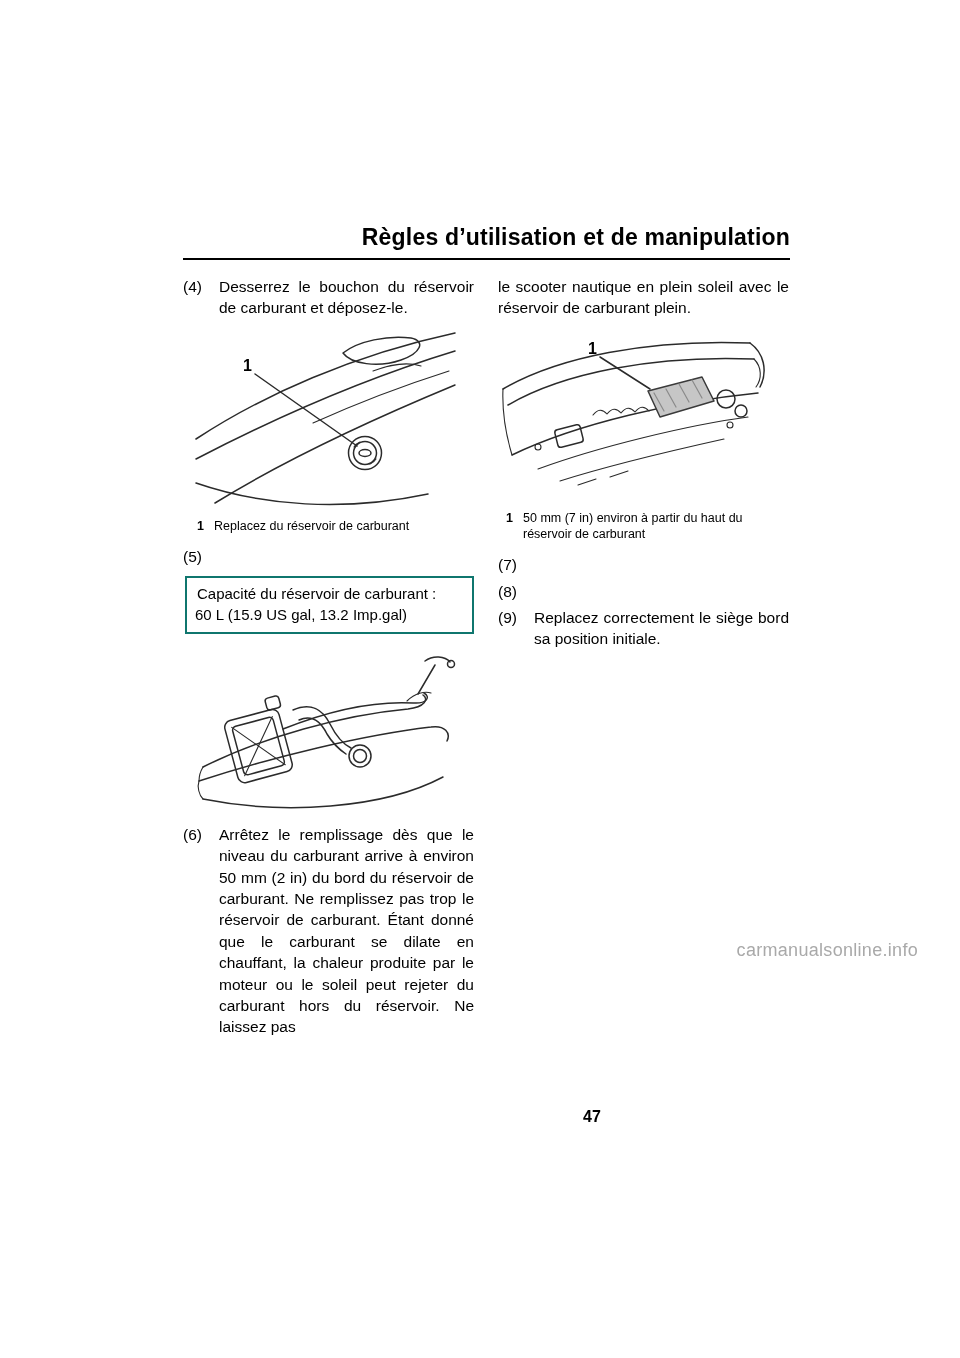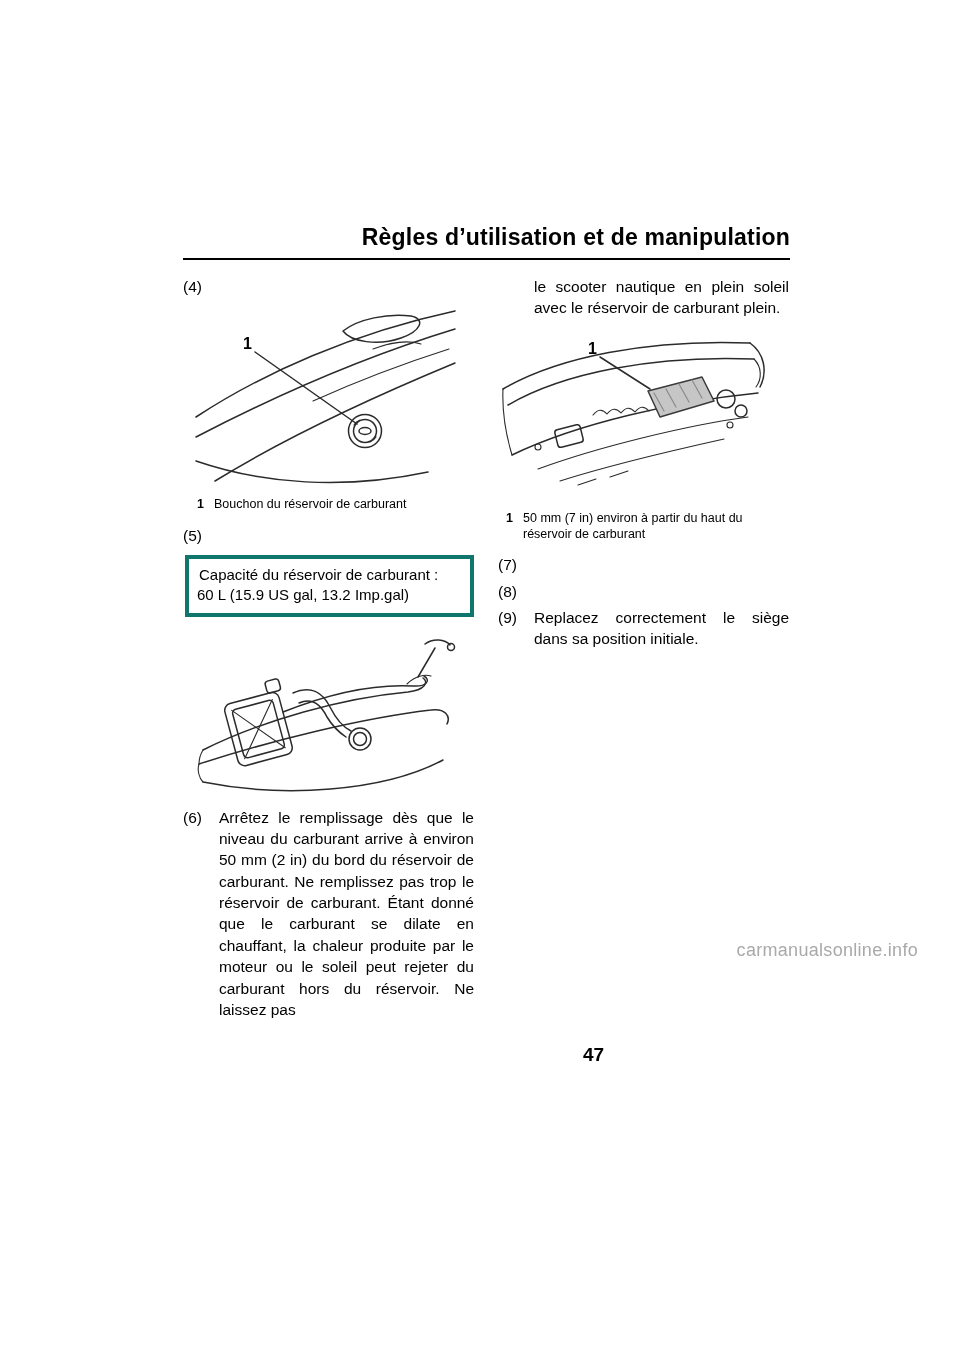--- a/index.html
+++ b/index.html
@@ -62,39 +62,38 @@
   .cap {
     display: flex;
     font-size: 12.5px;
     line-height: 1.3;
     margin: 3px 0 12px 14px;
   }
   .cap .capnum { font-weight: bold; flex: 0 0 17px; }
   .cap .captxt { flex: 1; }
 
   .capbox {
-    border: 4px solid #0f766e;
+    border: 2px solid #0f766e;
     padding: 6px 20px 7px 8px;
     margin: 9px 0 14px 2px;
     font-size: 15px;
     line-height: 1.35;
   }
   .capbox .l1 { text-align: left; padding-left: 2px; }
   .capbox .l2 { text-align: left; }
 
   .cont {
-    margin-left: 36px;
     text-align: justify;
     margin-bottom: 6px;
   }
 
   .page-number {
     position: absolute;
-    left: 583px; top: 1044px;
-    font-size: 19px;
+    left: 583px; top: 1108px;
+    font-size: 16px;
     font-weight: bold;
   }
   .watermark {
     position: absolute;
     right: 42px; bottom: 14px;
     font-size: 18px;
     color: #a9a9a9;
     letter-spacing: 0.3px;
   }
 </style>
@@ -106,20 +105,21 @@
 
     <h1 class="page-title">Règles d’utilisation et de manipulation</h1>
     <div class="header-rule"></div>
 
     <div class="cols">
 
       <div class="col">
 
         <div class="li">
           <span class="num">(4)</span>
+          <span class="txt">Desserrez le bouchon du réservoir de carburant et déposez-le.</span>
         </div>
 
         <div class="fig">
           <svg class="sketch" width="265" height="188" viewBox="0 0 265 188">
             <path d="M3,112 C70,68 160,28 262,6"></path>
             <path d="M3,132 C80,92 170,52 262,24"></path>
             <path d="M22,176 C90,134 180,92 262,58"></path>
             <path class="thin" d="M120,96 C160,78 212,58 256,44"></path>
             <path d="M150,26 C165,14 195,8 218,11 C233,14 228,26 208,33 C185,41 158,37 150,26 Z"></path>
             <path class="thin" d="M180,44 C198,37 216,35 228,39"></path>
@@ -130,21 +130,21 @@
               <path class="thin" d="M161,120 a12,12 0 0 1 6,-5 M183,132 a12,12 0 0 1 -6,5"></path>
             </g>
             <line x1="62" y1="47" x2="164" y2="119"></line>
             <text x="50" y="44">1</text>
             <path d="M3,156 C70,179 150,185 235,167"></path>
           </svg>
         </div>
 
         <div class="cap">
           <span class="capnum">1</span>
-          <span class="captxt">Bouchon du réservoir de carburant</span>
+          <span class="captxt">Replacez du réservoir de carburant</span>
         </div>
 
         <div class="li">
           <span class="num">(5)</span>
         </div>
 
         <div class="capbox">
           <div class="l1">Capacité du réservoir de carburant :</div>
           <div class="l2">60 L (15.9 US gal, 13.2 Imp.gal)</div>
         </div>
@@ -216,21 +216,21 @@
         <div class="li">
           <span class="num">(7)</span>
         </div>
 
         <div class="li">
           <span class="num">(8)</span>
         </div>
 
         <div class="li">
           <span class="num">(9)</span>
-          <span class="txt">Replacez correctement le siège dans sa position initiale.</span>
+          <span class="txt">Replacez correctement le siège bord sa position initiale.</span>
         </div>
 
       </div>
     </div>
   </div>
 
   <div class="page-number">47</div>
   <div class="watermark">carmanualsonline.info</div>
 </div>
 

